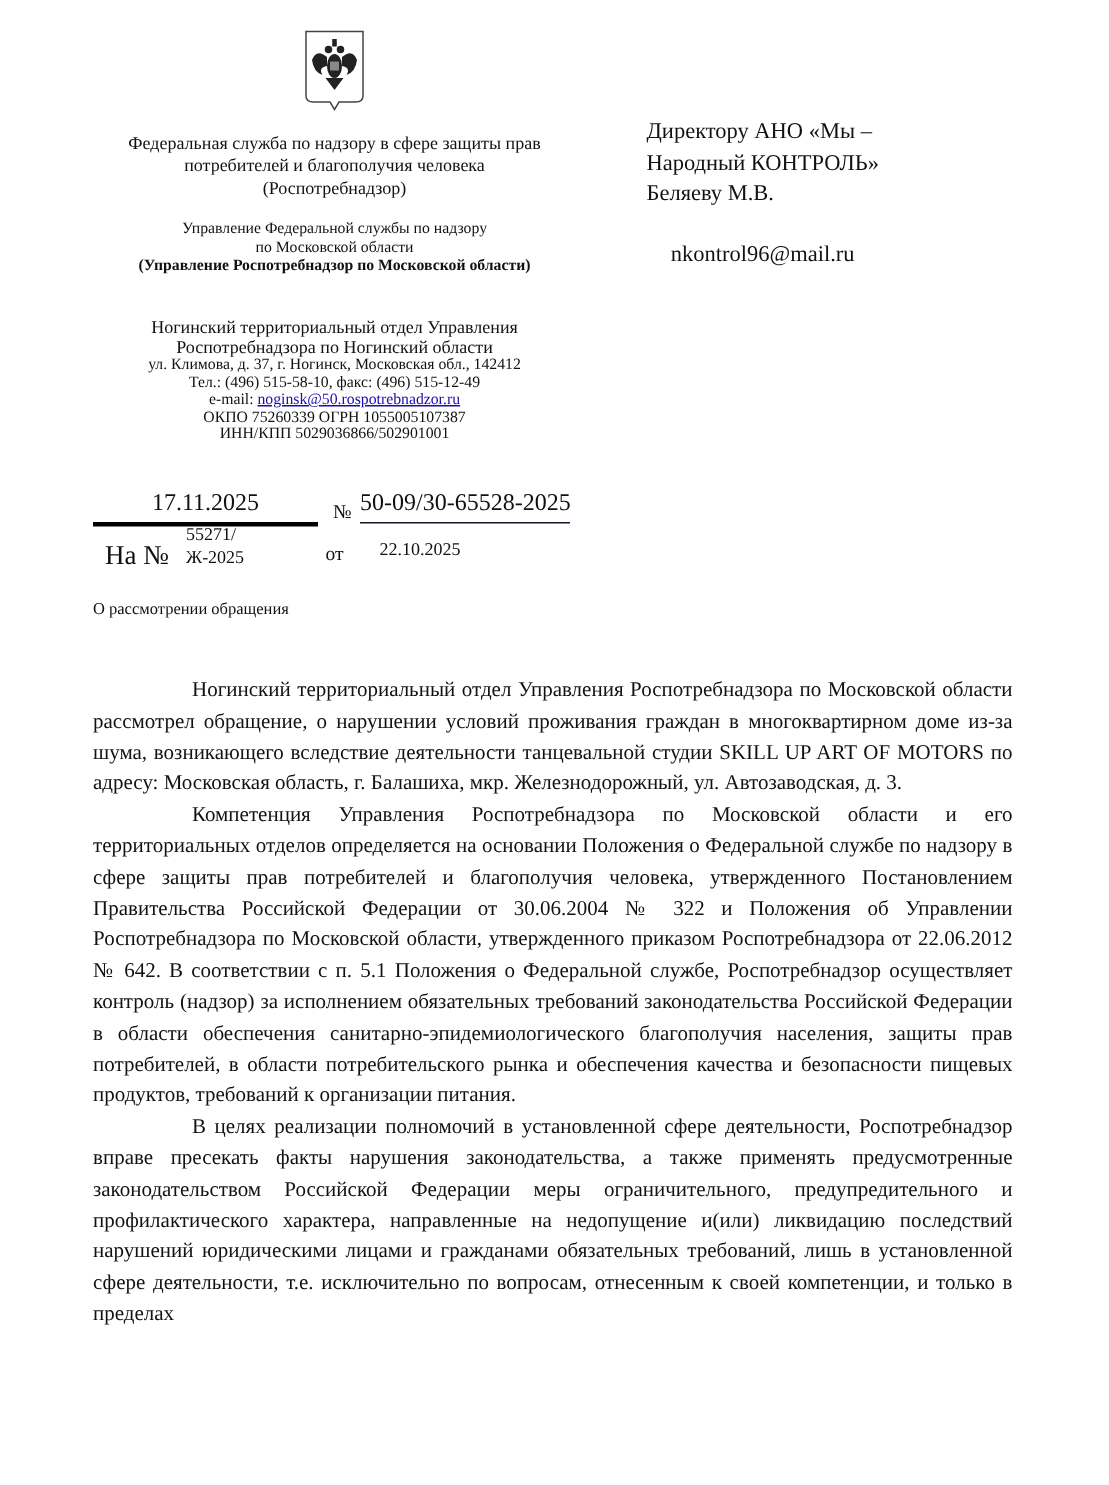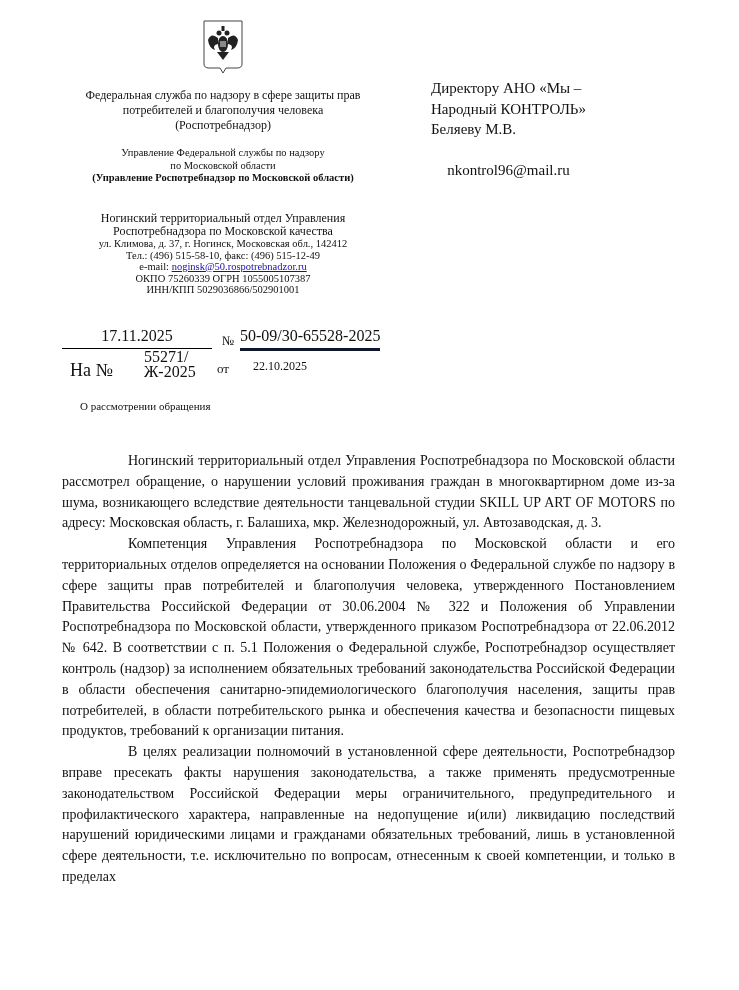--- a/index.html
+++ b/index.html
@@ -17,32 +17,32 @@
     .org-dept .bold { font-weight: bold; }
     .org-local { top: 212px; font-size: 10.5px; line-height: 11.5px; }
     .org-local .title { font-weight: normal; font-size: 12px; line-height: 13px; }
     .org-local a { color: #1a0dab; text-decoration: underline; }
     .recipient {
       left: 404px; top: 78px; font-size: 15px; line-height: 20.5px; margin-left: 27px;
     }
     .recipient .email { margin-top: 20px; text-align: center; }
     .reg-date {
       left: 62px; top: 327px; width: 150px; text-align: center; font-size: 16px;
-      border-bottom: 1px solid #000000; padding-bottom: 3px;
+      border-bottom: 3px solid #000000; padding-bottom: 3px;
     }
     .reg-no-label { left: 222px; top: 333px; font-size: 13px; }
     .reg-no {
       left: 240px; top: 327px; width: 140px; font-size: 16px; white-space: nowrap;
-      border-bottom: 3px solid #0f172a; padding-bottom: 3px;
+      border-bottom: 1px solid #0f172a; padding-bottom: 3px;
     }
     .ref-label { left: 70px; top: 360px; font-size: 18px; }
-    .ref-no { left: 144px; top: 349px; font-size: 16px; line-height: 15px; width: 70px; }
+    .ref-no { left: 124px; top: 349px; font-size: 12px; line-height: 15px; width: 70px; }
     .ref-ot { left: 217px; top: 361px; font-size: 13px; }
     .ref-date { left: 253px; top: 359px; font-size: 12px; }
-    .subject { left: 62px; top: 400px; font-size: 11px; margin-left: 18px; }
+    .subject { left: 62px; top: 400px; font-size: 11px; }
     .body-text {
       left: 62px; top: 451px; width: 613px; font-size: 14px; line-height: 20.8px;
       text-align: justify;
     }
     .body-text p { margin: 0; text-indent: 66px; }
   </style>
 </head>
 <body>
 
 <div class="abs emblem">
@@ -68,21 +68,21 @@
 </div>
 
 <div class="abs org-block org-dept">
   <div>Управление Федеральной службы по надзору</div>
   <div>по Московской области</div>
   <div class="bold">(Управление Роспотребнадзор по Московской области)</div>
 </div>
 
 <div class="abs org-block org-local">
   <div class="title">Ногинский территориальный  отдел Управления</div>
-  <div class="title">Роспотребнадзора по Московской качества</div>
+  <div class="title">Роспотребнадзора по Ногинский области</div>
   <div>ул. Климова, д. 37, г. Ногинск, Московская обл., 142412</div>
   <div>Тел.: (496) 515-58-10, факс: (496) 515-12-49</div>
   <div><span>e-mail: </span><a>noginsk@50.rospotrebnadzor.ru</a></div>
   <div>ОКПО 75260339  ОГРН 1055005107387</div>
   <div>ИНН/КПП 5029036866/502901001</div>
 </div>
 
 <div class="abs recipient">
   <div>Директору АНО «Мы –</div>
   <div>Народный КОНТРОЛЬ»</div>

